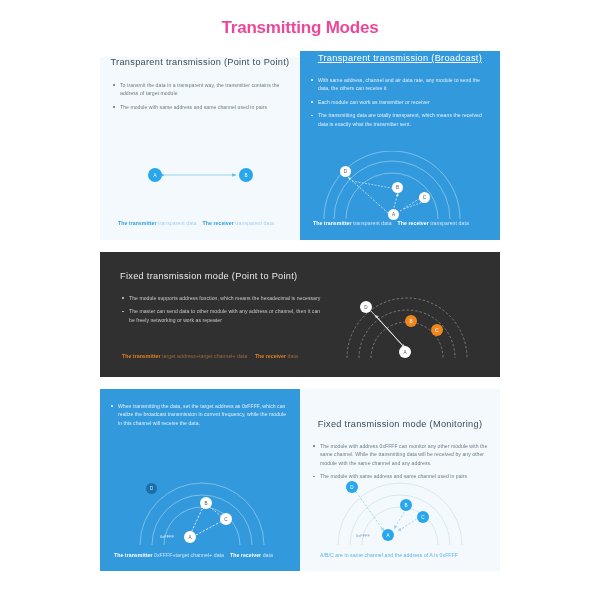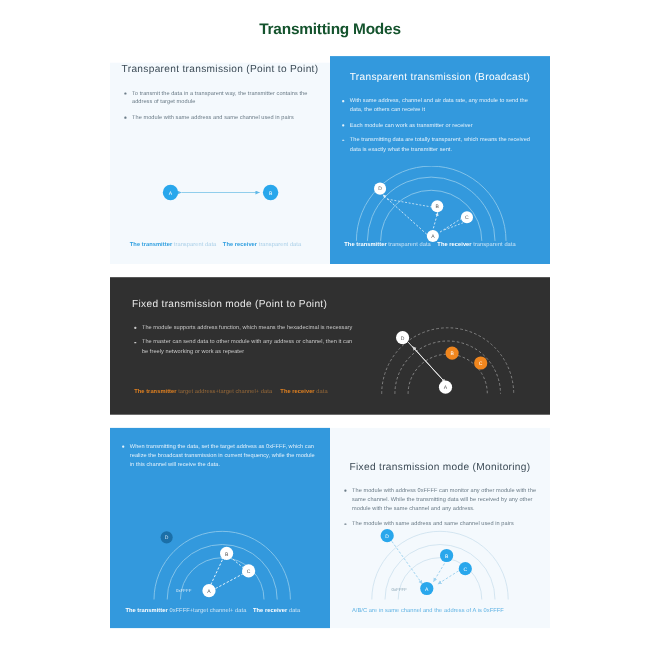--- a/index.html
+++ b/index.html
@@ -8,22 +8,22 @@
     background:#ffffff;
     font-family:"Liberation Sans", sans-serif;
     overflow:hidden;
   }
   .page{position:relative;width:600px;height:600px;}
 
   
   .title{
     position:absolute;top:18px;left:0;width:600px;
     text-align:center;
-    font-size:14px;font-weight:bold;
-    color:#14532d;
+    font-size:17px;font-weight:bold;
+    color:#ec4899;
     letter-spacing:-0.2px;
   }
 
   
   .panel{position:absolute;box-sizing:border-box;overflow:hidden;}
   .panel h2{
     margin:0;padding:0;
     font-weight:normal;
     text-align:center;
     font-size:9.2px;
@@ -56,21 +56,21 @@
 
   
   #p1{left:100px;top:57px;width:200px;height:183px;background:#f4f9fd;}
   #p1 h2{color:#3b4a55;margin-top:0;}
   #p1 .bullets{color:#6a7b87;margin-top:14px;margin-left:13px;width:176px;}
   #p1 .legend{left:18px;bottom:14px;color:#2f9fe0;}
   #p1 .legend .dim{color:#a9cfe8;}
 
   
   #p2{left:300px;top:51px;width:200px;height:189px;background:#3399dd;}
-  #p2 h2{color:#ffffff;margin-top:14px;}
+  #p2 h2{color:#ffffff;margin-top:2px;text-decoration:underline;}
   #p2 .bullets{color:#e3f1fb;margin-top:13px;margin-left:11px;width:180px;}
   #p2 .legend{left:13px;bottom:14px;color:#ffffff;}
   #p2 .legend .dim{color:#cfe6f6;font-weight:normal;}
 
   
   #p3{left:100px;top:252px;width:400px;height:125px;background:#303030;}
   #p3 h2{color:#e9e9e9;text-align:left;margin:19px 0 0 20px;}
   #p3 .bullets{color:#c9c9c9;margin-top:13px;margin-left:22px;width:205px;}
   #p3 .legend{left:22px;bottom:18px;color:#e08020;}
   #p3 .legend .dim{color:#9a6a38;font-weight:normal;}

